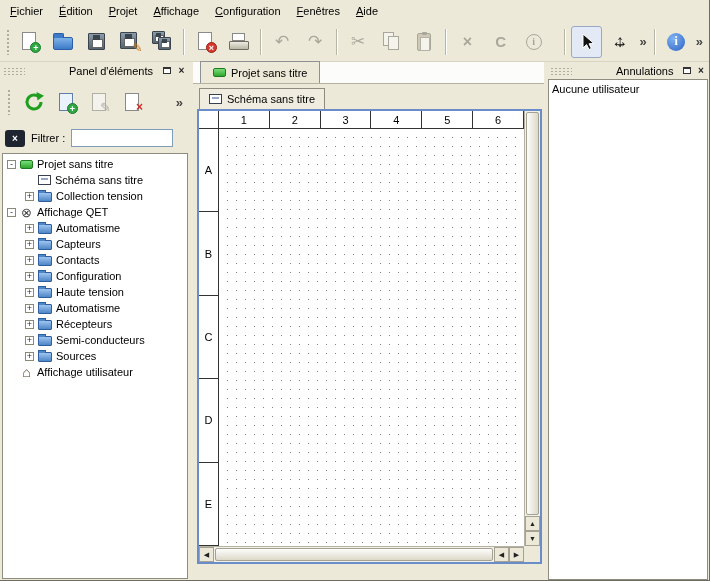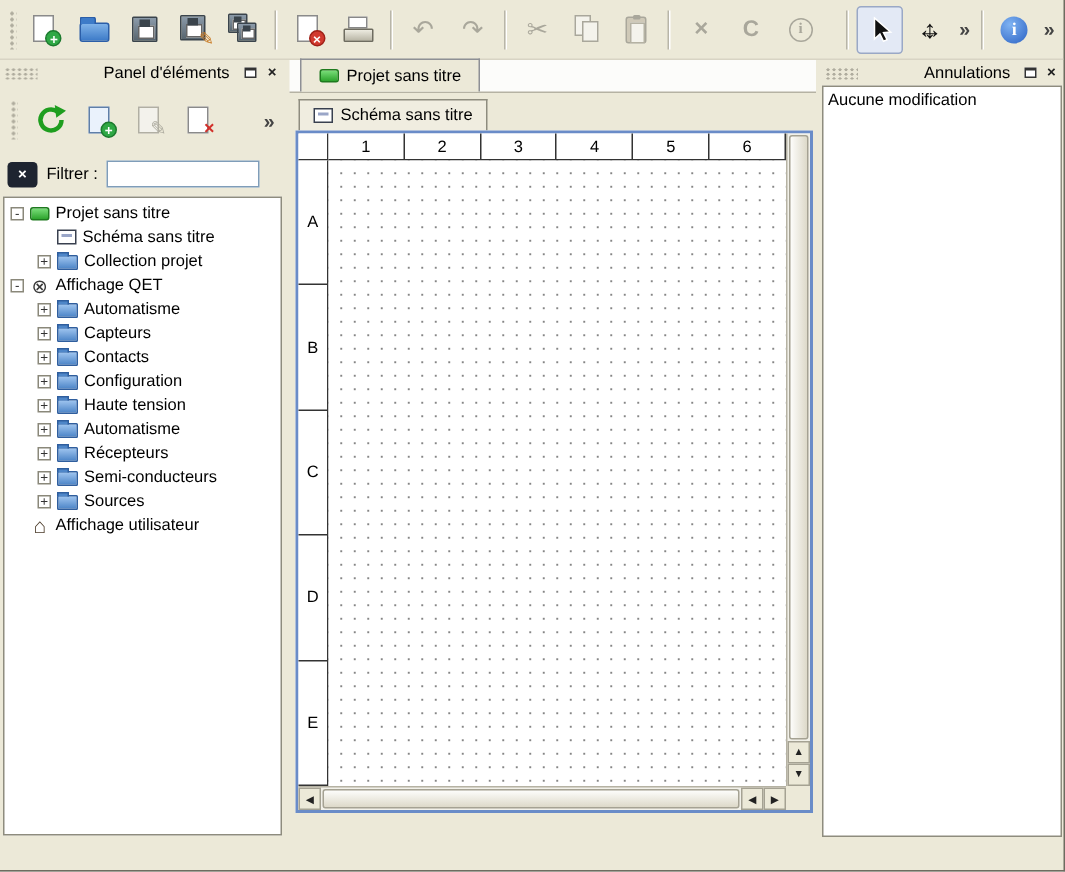--- a/index.html
+++ b/index.html
@@ -119,20 +119,29 @@
   
   .undo-list { flex: 1; background: #fff; border: 1px solid #8E8C7E; margin: 0 1px 1px 1px; padding: 2px 3px; }
   .undo-item { height: 15px; line-height: 15px; white-space: nowrap; }
   svg { display: block; }
 </style>
 </head>
 <body>
 
 <div class="app">
 
+  <div class="menubar">
+    <span class="menu-item">Fichier</span>
+    <span class="menu-item">Édition</span>
+    <span class="menu-item">Projet</span>
+    <span class="menu-item">Affichage</span>
+    <span class="menu-item">Configuration</span>
+    <span class="menu-item">Fenêtres</span>
+    <span class="menu-item">Aide</span>
+  </div>
 
   <div class="toolbar">
     <span class="vgrip"></span>
 
     <span class="tbtn">
       <span class="ic">
         <span class="page16"></span>
           <span class="badge green">+</span>
       </span>
     </span>
@@ -285,21 +294,21 @@
           <span>Projet sans titre</span>
         </div>
         <div class="trow d1">
           <span class="exp none"></span>
           <span class="ti-schema"></span>
           <span>Schéma sans titre</span>
         </div>
         <div class="trow d1">
           <span class="exp">+</span>
           <span class="ti-folder"></span>
-          <span>Collection projet</span>
+          <span>Collection tension</span>
         </div>
         <div class="trow">
           <span class="exp">-</span>
           <span class="ti-qet">⊗</span>
           <span>Affichage QET</span>
         </div>
         <div class="trow d1">
           <span class="exp">+</span>
           <span class="ti-folder"></span>
           <span>Automatisme</span>
@@ -416,18 +425,18 @@
       <div class="dock-title">
         <span class="grip-sm"></span>
         <span class="ttl">Annulations</span>
         <span class="grip-fill"></span>
         <span class="dock-btn">
             <span class="float-sq"></span>
           </span>
         <span class="dock-btn">×</span>
       </div>
       <div class="undo-list">
-        <div class="undo-item">Aucune modification</div>
+        <div class="undo-item">Aucune utilisateur</div>
       </div>
     </div>
 
   </div>
 </div>
 
 </body></html>

